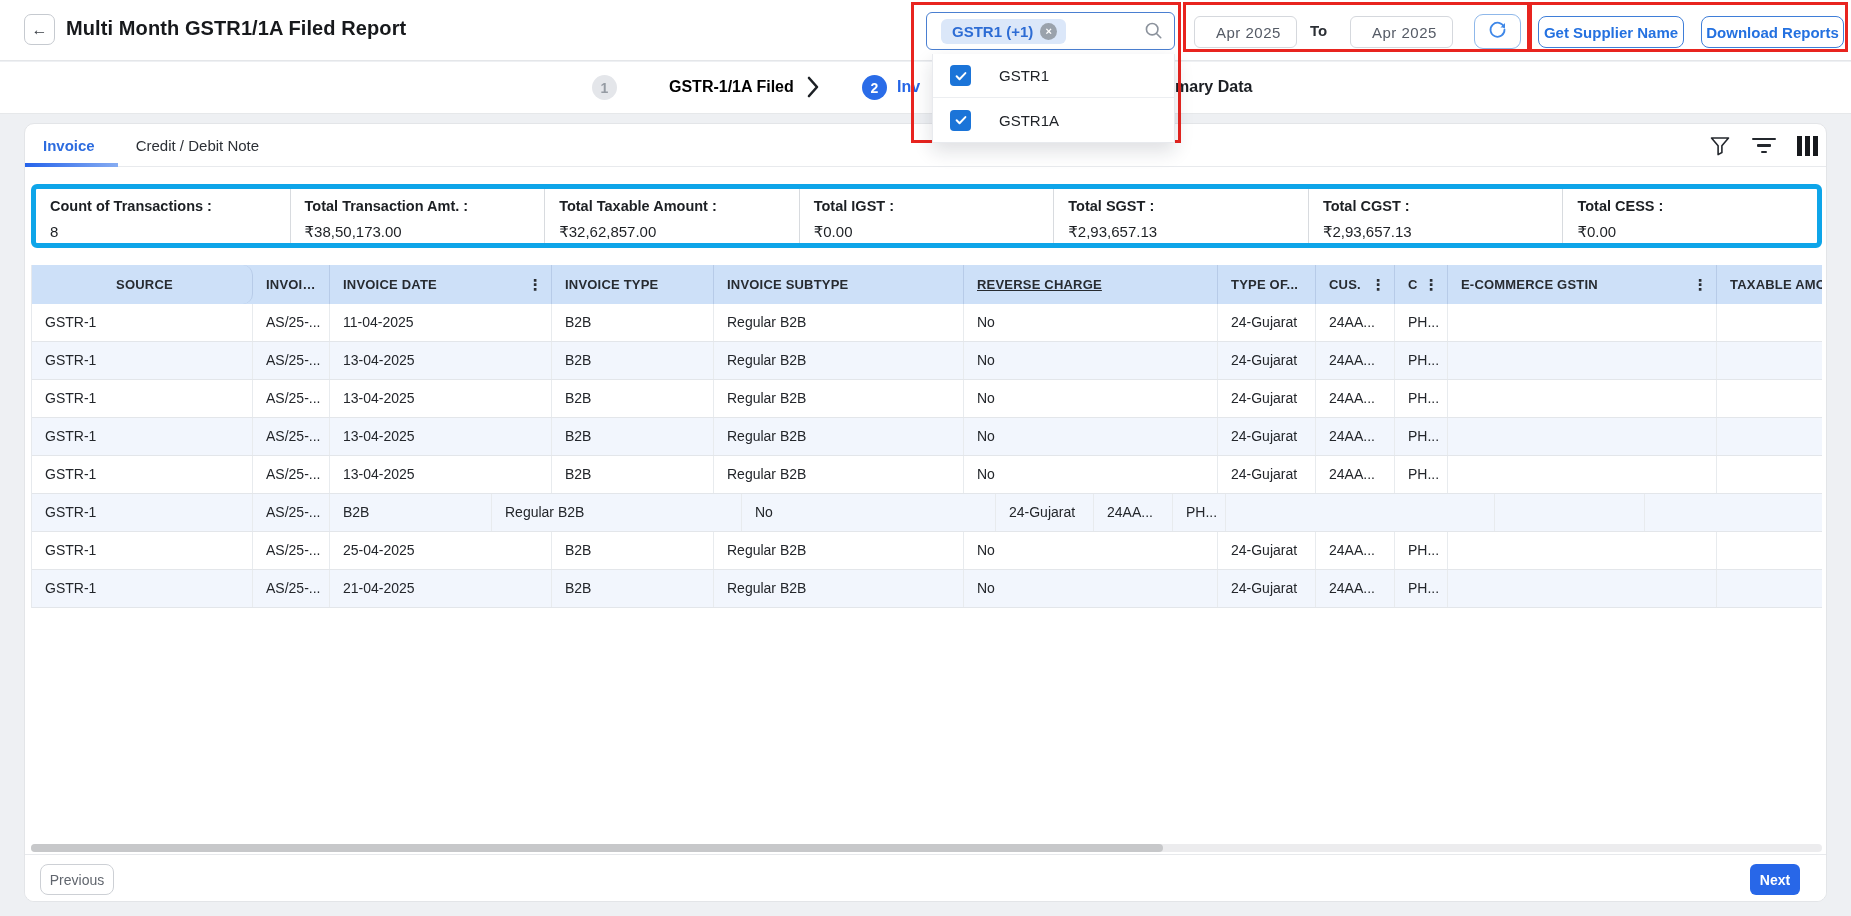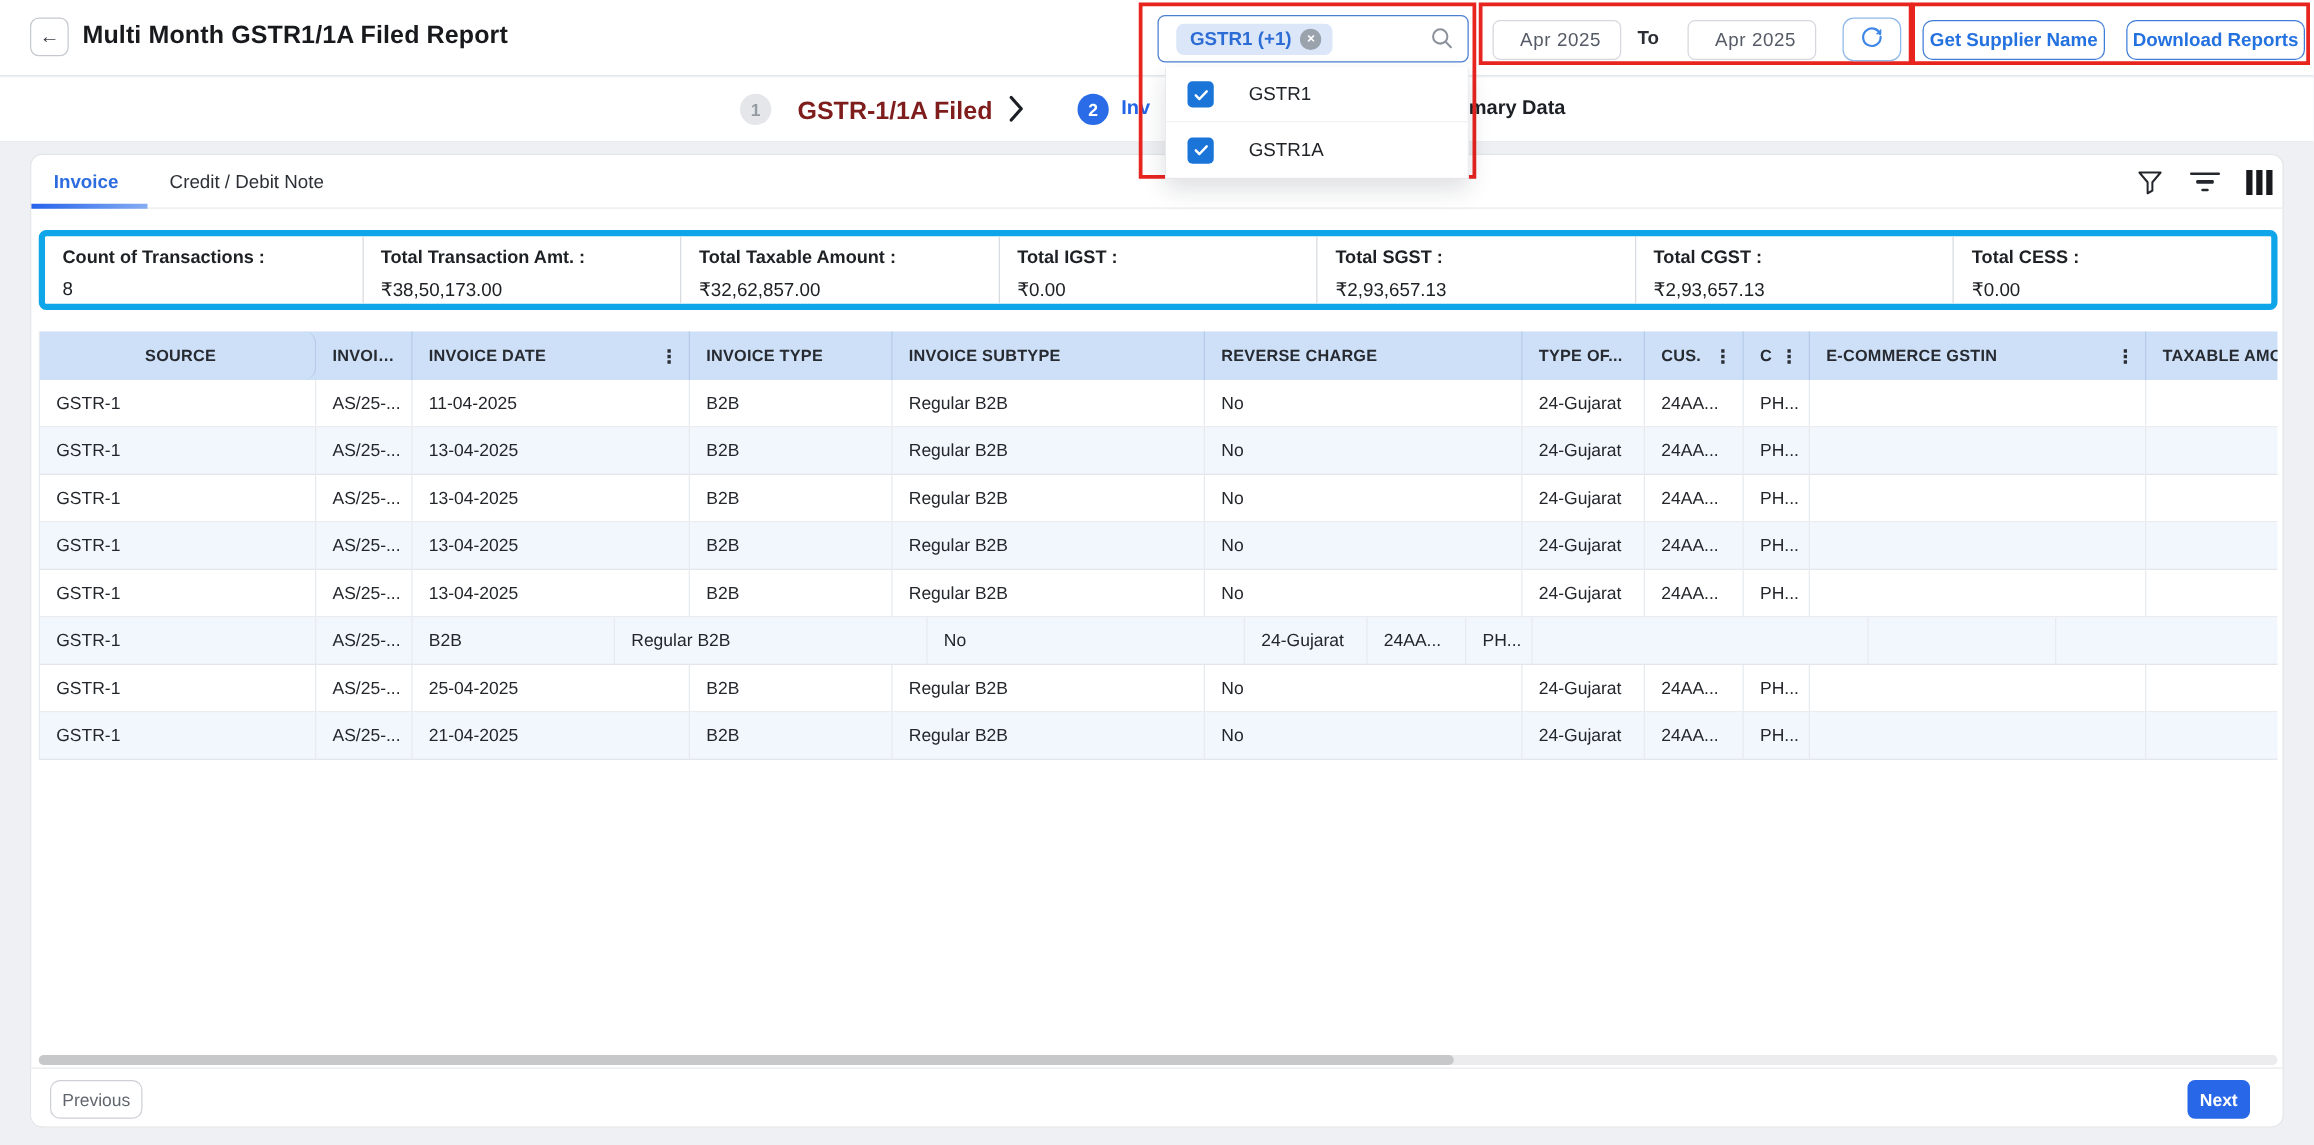--- a/index.html
+++ b/index.html
@@ -37,21 +37,21 @@
   
   .hbtn { position:absolute; top:11px; height:32px; border:1px solid #3f7ed8; border-radius:8px; background:#fff; color:#2471e0; font-size:15px; font-weight:700; display:flex; align-items:center; justify-content:center; cursor:pointer; }
   .hbtn.gsn { left:6px; width:146px; }
   .hbtn.dlr { left:169px; width:143px; }
 
   
   .stepper { position:absolute; left:0; top:62px; width:1851px; height:52px; background:#fff; border-bottom:1px solid #e6e8ea; z-index:1; }
   .step-circle { position:absolute; top:13px; width:25px; height:25px; border-radius:50%; font-size:14px; font-weight:700; display:flex; align-items:center; justify-content:center; }
   .step-circle.inactive { left:592px; background:#e4e6ea; color:#959ba3; }
   .step-circle.active { left:862px; background:#2a6ce8; color:#fff; }
-  .step-label1 { position:absolute; left:638px; top:16px; font-size:20px; font-weight:700; color:#7f1d1d; }
+  .step-label1 { position:absolute; left:669px; top:16px; font-size:16px; font-weight:700; color:#000000; }
   .step-chevron { position:absolute; left:806px; top:12px; }
   .step2-start { position:absolute; left:897px; top:16px; font-size:16px; font-weight:700; color:#2465e6; }
   .step2-end { position:absolute; left:1175px; top:16px; font-size:16px; font-weight:700; color:#1c1f24; }
 
   
   .card { position:absolute; left:24px; top:123px; width:1803px; height:779px; background:#fff; border:1px solid #e3e5e8; border-radius:10px; overflow:hidden; z-index:2; }
 
   
   .tab-row { position:absolute; left:0; top:0; width:100%; height:43px; border-bottom:1px solid #e8eaed; display:flex; align-items:center; padding-left:18px; }
   .tab { font-size:15px; cursor:pointer; }
@@ -233,21 +233,21 @@
         <div class="th" style="width: 222px;">
           <span class="th-label">INVOICE DATE</span>
           <span class="kebab">⋮</span>
         </div>
         <div class="th" style="width: 162px;">
           <span class="th-label">INVOICE TYPE</span>
         </div>
         <div class="th" style="width: 250px;">
           <span class="th-label">INVOICE SUBTYPE</span>
         </div>
-        <div class="th" style="width: 254px;">
+        <div class="th" style="width: 254px; text-decoration: underline;">
           <span class="th-label">REVERSE CHARGE</span>
         </div>
         <div class="th" style="width: 98px;">
           <span class="th-label">TYPE OF...</span>
         </div>
         <div class="th" style="width: 79px;">
           <span class="th-label">CUS.</span>
           <span class="kebab">⋮</span>
         </div>
         <div class="th" style="width: 53px;">

